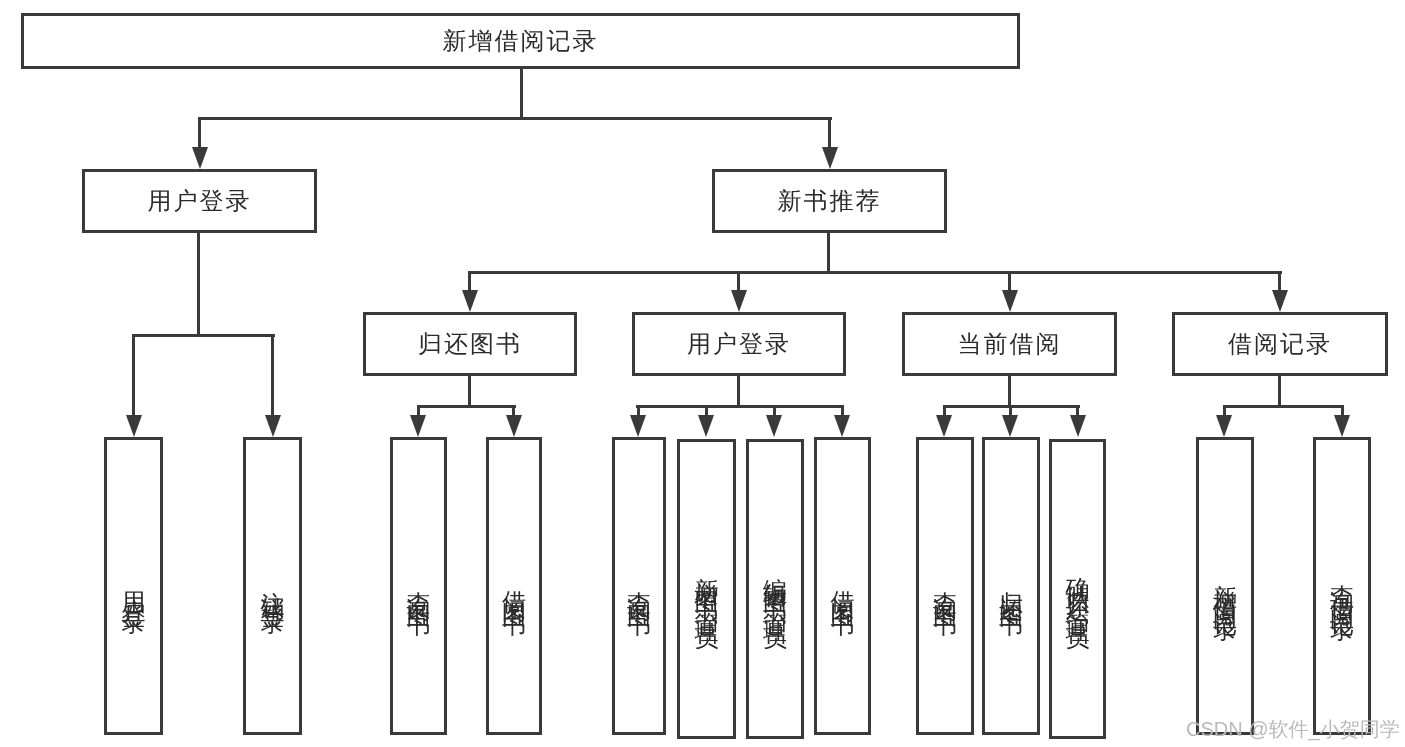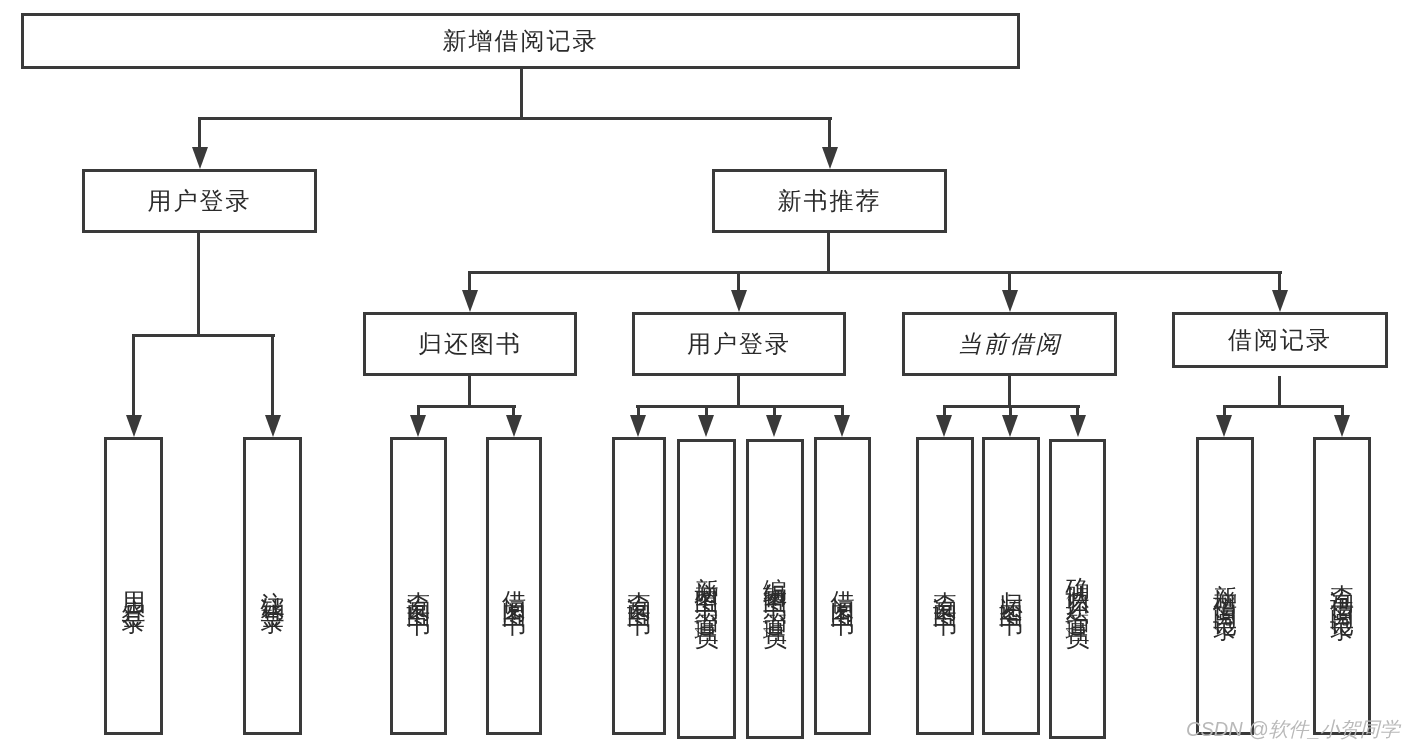--- a/index.html
+++ b/index.html
@@ -47,21 +47,20 @@
     border-right:8px solid transparent;
     border-top:22px solid var(--line);
   }
   #watermark{
     position:absolute;
     left:1186px;top:716px;
     font-size:20px;
     color:var(--wm);
     white-space:nowrap;
     z-index:5;
-    font-style:italic;
   }
 </style>
 </head>
 <body>
 
 <div id="canvas">
 
   <div class="node h-node" style="left:21px;top:13px;width:999px;height:56px;">新增借阅记录</div>
 
   <div class="conn" style="left:520px;top:69px;width:3px;height:50px;"></div>
@@ -87,22 +86,22 @@
   <div class="conn" style="left:737px;top:273px;width:3px;height:19px;"></div>
   <div class="conn" style="left:1008px;top:273px;width:3px;height:19px;"></div>
   <div class="conn" style="left:1278px;top:273px;width:3px;height:19px;"></div>
   <div class="arrow" style="left:462px;top:290px;"></div>
   <div class="arrow" style="left:731px;top:290px;"></div>
   <div class="arrow" style="left:1002px;top:290px;"></div>
   <div class="arrow" style="left:1272px;top:290px;"></div>
 
   <div class="node h-node" style="left:363px;top:312px;width:214px;height:64px;">归还图书</div>
   <div class="node h-node" style="left:632px;top:312px;width:214px;height:64px;">用户登录</div>
-  <div class="node h-node" style="left:902px;top:312px;width:215px;height:64px;font-style:italic;">当前借阅</div>
-  <div class="node h-node" style="left:1172px;top:312px;width:216px;height:56px;text-align:center;">借阅记录</div>
+  <div class="node h-node" style="left:902px;top:312px;width:215px;height:64px;">当前借阅</div>
+  <div class="node h-node" style="left:1172px;top:312px;width:216px;height:64px;text-align:center;">借阅记录</div>
 
   <div class="conn" style="left:468px;top:376px;width:3px;height:31px;"></div>
   <div class="conn" style="left:417px;top:405px;width:99px;height:3px;"></div>
   <div class="conn" style="left:417px;top:407px;width:3px;height:9px;"></div>
   <div class="conn" style="left:512px;top:407px;width:3px;height:9px;"></div>
   <div class="arrow" style="left:410px;top:415px;"></div>
   <div class="arrow" style="left:506px;top:415px;"></div>
 
   <div class="conn" style="left:737px;top:376px;width:3px;height:31px;"></div>
   <div class="conn" style="left:636px;top:405px;width:208px;height:3px;"></div>

